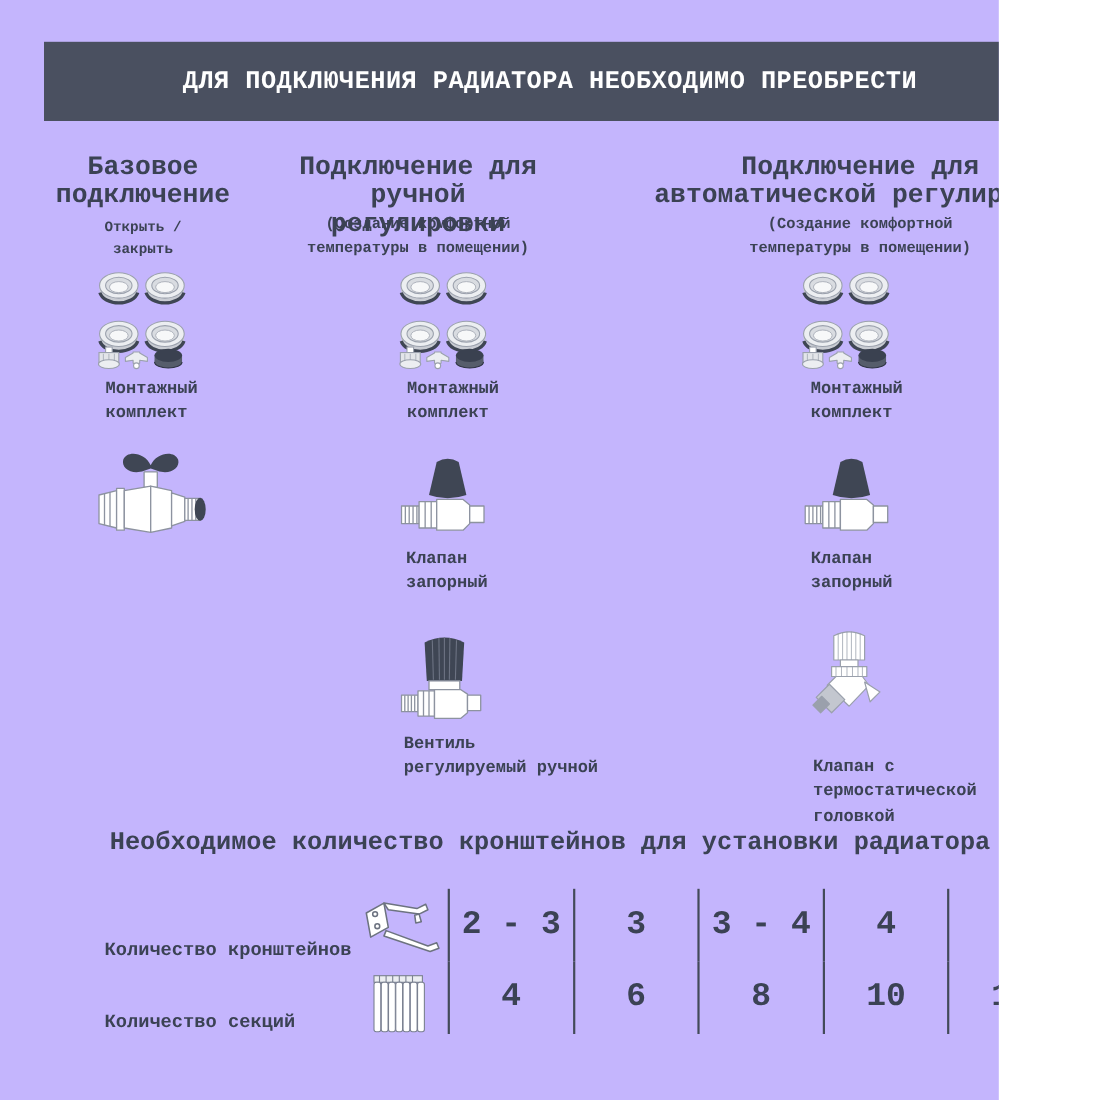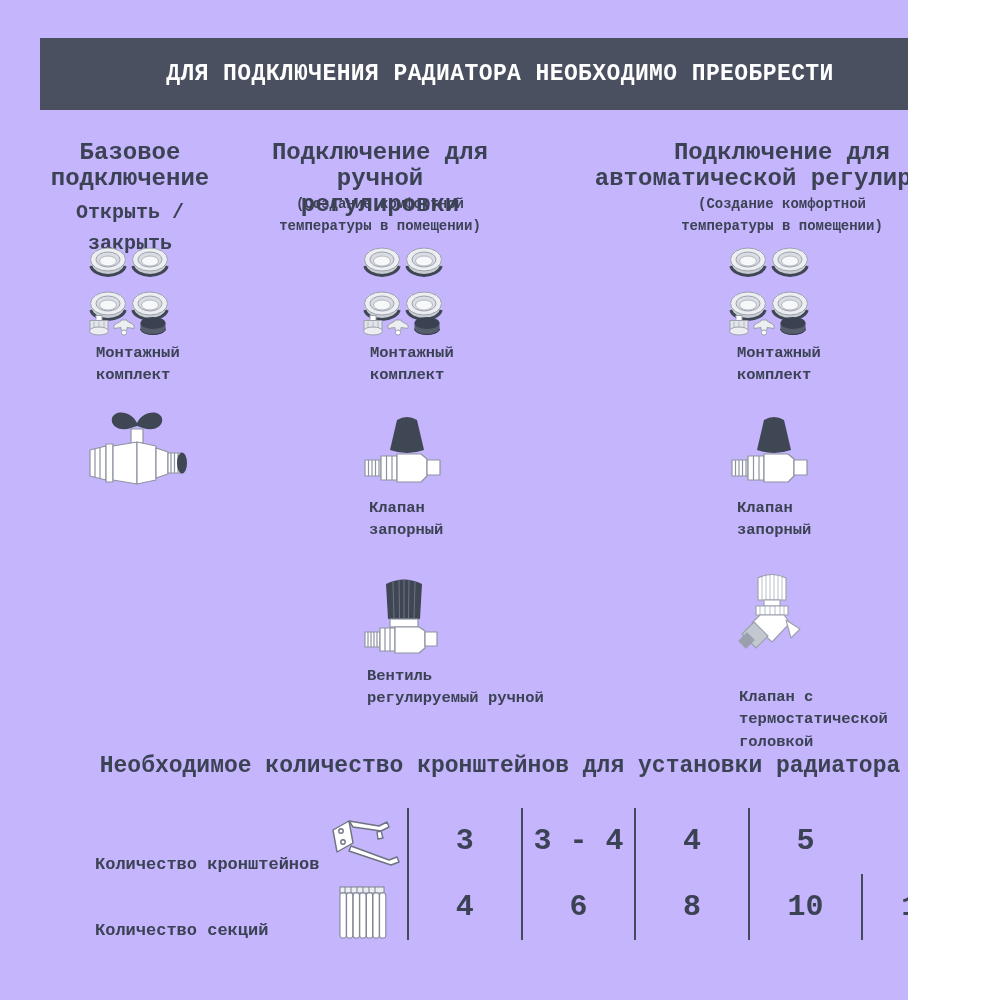--- a/index.html
+++ b/index.html
@@ -6,21 +6,21 @@
   .canvas{position:relative;width:908px;height:1000px;background:#c4b5fd;
           font-family:Liberation Mono, monospace;color:#3b4254;overflow:hidden;}
 
   .banner{position:absolute;left:40px;top:38px;width:920px;height:72px;background:#4a5060;
           display:flex;align-items:center;justify-content:center;}
   .banner h1{margin:0;color:#ffffff;font-size:23px;font-weight:bold;letter-spacing:.4px;white-space:nowrap;}
 
   .col-title{position:absolute;margin:0;font-size:24px;font-weight:bold;text-align:center;
              line-height:1.08;white-space:pre-line;}
   .col-sub{position:absolute;margin:0;font-weight:bold;text-align:center;line-height:1.55;white-space:pre-line;}
-  .sub1{font-size:20px;}
+  .sub1{font-size:13px;}
   .sub23{font-size:14px;}
 
   .icon{position:absolute;}
   .lbl{position:absolute;margin:1px;font-size:15.5px;font-weight:bold;line-height:1.45;white-space:pre-line;}
 
   .section-title{position:absolute;left:0;top:753px;width:1000px;margin:0;text-align:center;
                  font-size:23px;font-weight:bold;}
 
   .btable{position:absolute;left:40px;top:808px;width:935px;height:132px;}
   .brow{display:flex;height:66px;}
@@ -239,20 +239,21 @@
   <h2 class="section-title">Необходимое количество кронштейнов для установки радиатора</h2>
 
   <div class="btable">
     <div class="brow">
       <div class="blabel">
         <p>Количество кронштейнов</p>
         <svg width="72" height="58" viewBox="0 0 72 58">
             <use href="#bracketicon"></use>
           </svg>
       </div>
+      <div class="bcell">2 - 3</div>
       <div class="bcell">3</div>
       <div class="bcell">3 - 4</div>
       <div class="bcell">4</div>
       <div class="bcell">5</div>
     </div>
     <div class="brow">
       <div class="blabel">
         <p>Количество секций</p>
         <svg width="54" height="56" viewBox="0 0 54 56" style="margin-right:9px;">
             <use href="#radiatoricon"></use>

